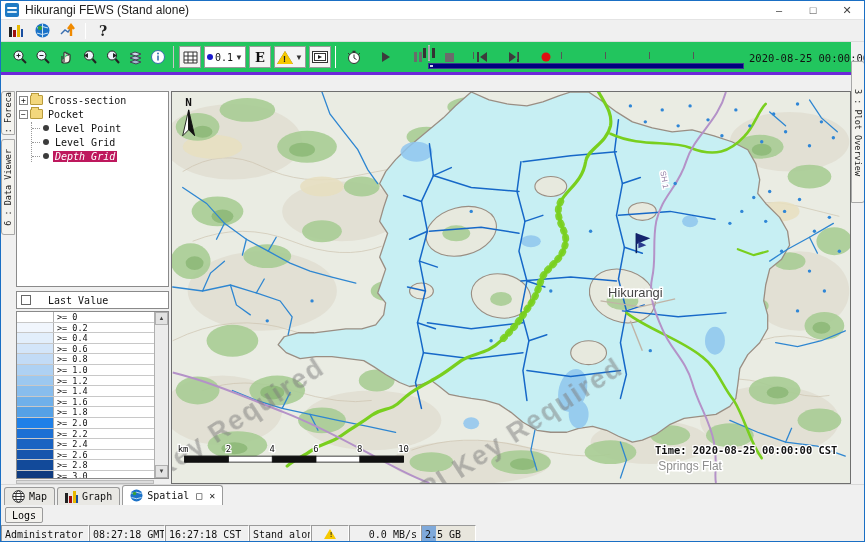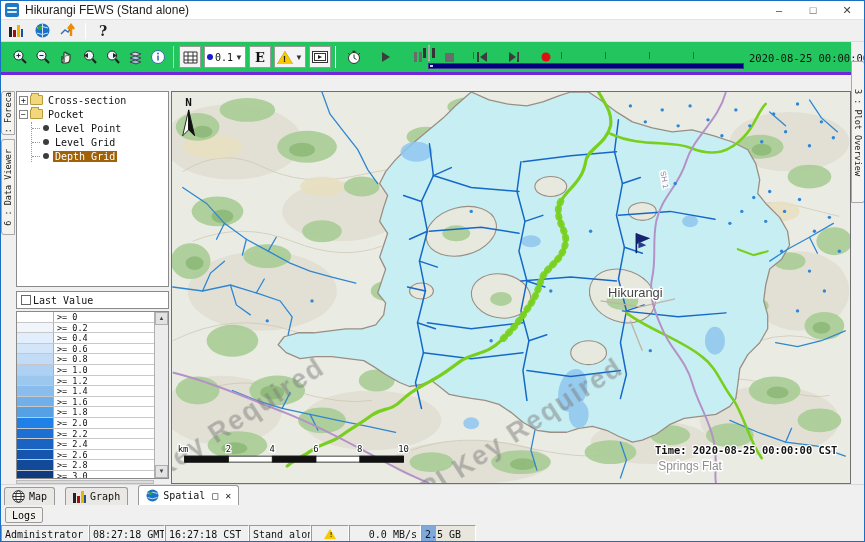--- a/index.html
+++ b/index.html
@@ -65,39 +65,39 @@
   .left-panel { position:absolute; left:15px; top:90px; width:155px; height:393px; background:#f0f0f0; }
   .tree-box { position:absolute; left:0; top:0; width:153px; height:196px; background:#fff; border:1px solid #8a8a8a; overflow:hidden; font-family:"DejaVu Sans Mono", monospace; font-size:10px; }
   .trow { display:flex; align-items:center; height:12px; margin-top:2px; white-space:nowrap; }
   .expander { width:9px; height:9px; border:1px solid #848484; background:#fff; font-size:8px; line-height:7px; text-align:center; margin:0 2px; flex:0 0 auto; }
   .folder { width:13px; height:10px; background:#f3d77c; border:1px solid #b89b3c; border-radius:1px; margin-right:3px; position:relative; flex:0 0 auto; }
   .folder:before { content:""; position:absolute; left:0; top:-3px; width:6px; height:2px; background:#f3d77c; border:1px solid #b89b3c; border-bottom:none; }
   .bullet { width:6px; height:6px; border-radius:50%; background:#3c3c3c; margin:0 4px 0 2px; flex:0 0 auto; }
   .tchild { margin-left:14px; border-left:1px dotted #9a9a9a; }
   .tchild .trow:before { content:""; width:8px; border-top:1px dotted #9a9a9a; margin-right:1px; }
   .tlabel { padding:0 2px; }
-  .tlabel.selected { background:#a16207; color:#fff; }
+  .tlabel.selected { background:#be185d; color:#fff;font-style:italic; }
 
   .legend-box { position:absolute; left:0; top:200px; width:153px; height:193px; }
-  .lastvalue { height:18px; border:1px solid #8a8a8a; background:#fff; display:flex; align-items:center; padding-left:4px; gap:2px; }
+  .lastvalue { height:18px; border:1px solid #8a8a8a; background:#fff; display:flex; align-items:center; padding-left:4px; gap:17px; }
   .checkbox { width:10px; height:10px; border:1px solid #666; background:#fff; }
   .lv-label { font-family:"DejaVu Sans Mono", monospace; font-size:10px; }
   .legend-table { position:relative; margin-top:2px; height:168px; border:1px solid #8a8a8a; background:#fff; overflow:hidden; }
   .lrow { display:flex; height:10.6px; border-bottom:1px solid #c8c8c8; }
   .swatch { width:37px; border-right:1px solid #b0b0b0; flex:0 0 auto; }
   .llabel { font-family:"DejaVu Sans Mono", monospace; font-size:8.5px; line-height:10px; padding-left:3px; flex:1; }
   .vscroll { position:absolute; right:0; top:0; bottom:0; width:14px; background:#ececec; border-left:1px solid #b0b0b0; display:flex; flex-direction:column; justify-content:space-between; }
   .sbtn { height:13px; border:1px solid #b0b0b0; background:#e2e2e2; font-size:6px; text-align:center; line-height:11px; color:#444; }
   .hscroll { position:absolute; left:0; top:189px; width:138px; height:4px; background:#dcdcdc; border:1px solid #bbb; }
 
   
   .map-area { position:absolute; left:170px; top:90px; width:680px; height:393px; border:1px solid #6f6f6f; background:#eaece3; }
 
   
-  .bottom-tabs { position:absolute; left:0; top:483px; width:865px; height:21px; background:#f0f0f0; border-top:1px solid #d8d8d8; display:flex; align-items:flex-end; padding-left:3px; gap:10px; }
+  .bottom-tabs { position:absolute; left:0; top:483px; width:865px; height:21px; background:#f0f0f0; border-top:1px solid #d8d8d8; display:flex; align-items:flex-end; padding-left:3px; gap:2px; }
   .btab { height:18px; border:1px solid #9a9a9a; border-bottom:none; border-radius:3px 3px 0 0; background:#e9e8e4; display:flex; align-items:center; gap:4px; padding:0 7px; font-family:"DejaVu Sans Mono", monospace; font-size:10px; }
   .btab.active { background:#fff; height:20px; }
   .btab .mini { width:13px; height:13px; display:flex; align-items:center; justify-content:center; }
   .tab-ctl { font-size:10px; font-weight:bold; color:#222; margin-left:3px; }
 
   .logs-row { position:absolute; left:0; top:504px; width:865px; height:20px; background:#f0f0f0; display:flex; align-items:center; padding-left:4px; }
   .logs-btn { height:16px; border:1px solid #9a9a9a; background:#f2f1ed; border-radius:2px; font-family:"DejaVu Sans Mono", monospace; font-size:10px; padding:0 6px; }
 
   
   .statusbar { position:absolute; left:0; top:524px; width:865px; height:18px; background:#f0f0f0; display:flex; }

